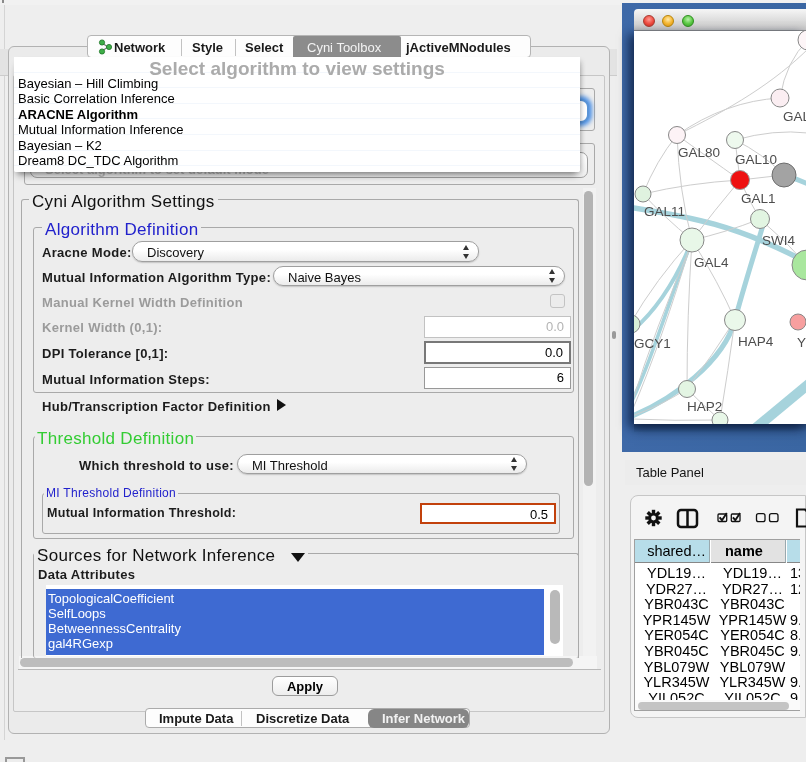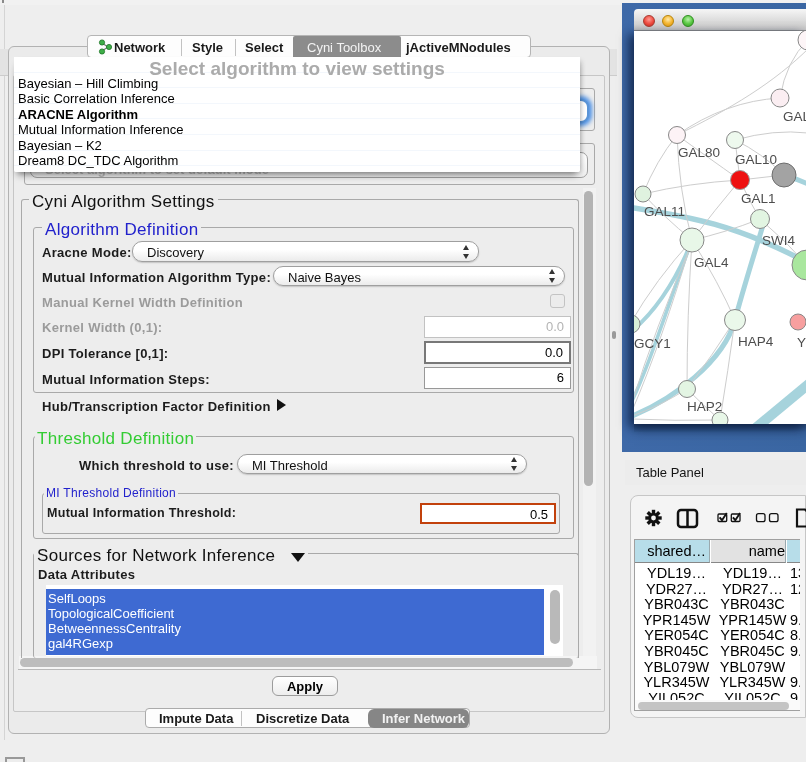--- a/index.html
+++ b/index.html
@@ -115,22 +115,22 @@
   <div class="lbl abs" style="left:47px;top:506px;font-size:12.5px;">Mutual Information Threshold:</div>
   <div class="field" style="left:420px;top:503px;width:136px;height:21px;border:2px solid #c2410c;">0.5</div>
 
   <div class="grp" style="left:33px;top:553px;width:546px;height:105px;border-bottom:none;">
     <div class="gtitle" style="left:0px;">Sources for Network Inference <span style="display:inline-block;width:0;height:0;border-left:7px solid transparent;border-right:7px solid transparent;border-top:9px solid #111;vertical-align:-1px;margin-left:11px;"></span></div>
   </div>
   <div class="lbl abs" style="left:38px;top:567px;">Data Attributes</div>
 
   <div class="abs" style="left:46px;top:585px;width:517px;height:71px;background:#fff;"></div>
   <div class="abs" style="left:46px;top:589px;width:498px;height:66px;background:#3e6ad2;color:#fff;font-size:13px;">
+    <div style="padding:1.5px 0 0 2px;height:15px;">TopologicalCoefficient</div>
     <div style="padding:1.5px 0 0 2px;height:15px;">SelfLoops</div>
-    <div style="padding:1.5px 0 0 2px;height:15px;">TopologicalCoefficient</div>
     <div style="padding:1.5px 0 0 2px;height:15px;">BetweennessCentrality</div>
     <div style="padding:1.5px 0 0 2px;height:15px;">gal4RGexp</div>
   </div>
   <div class="abs" style="left:550px;top:590px;width:10px;height:54px;background:#b9b9b9;border-radius:5px;"></div>
 
   <div class="abs" style="left:18px;top:669px;width:583px;height:1px;background:#b9b9b9;"></div>
   <div class="abs" style="left:272px;top:676px;width:66px;height:20px;background:linear-gradient(#ffffff,#ededed);border:1px solid #9c9c9c;border-radius:6px;text-align:center;font-size:13px;font-weight:600;padding-top:2px;">Apply</div>
 
   <div id="bottomtabs" class="abs" style="left:145px;top:708px;width:325px;height:20px;background:#fdfdfd;border:1px solid #ababab;border-radius:4px;font-size:13px;font-weight:600;color:#1a1a1a;">
     <span class="abs" style="left:13px;top:2px;">Impute Data</span>
@@ -261,21 +261,21 @@
         <path d="M 89.6,17.4 l 2.4,2.8 4.8,-7.2" stroke-width="1.9"></path>
         <path d="M 102.9,17.4 l 2.4,2.8 4.8,-7.2" stroke-width="1.9"></path>
         <rect x="126.5" y="13.7" width="8.5" height="8" rx="2"></rect>
         <rect x="139.5" y="13.7" width="8.5" height="8" rx="2"></rect>
       </g>
       <path d="M 167,9.5 h 8 l 4,4 v 13 h -12 z" fill="none" stroke="#111" stroke-width="2.2"></path>
     </svg>
   </div>
   <div id="tablebox" class="abs" style="left:634px;top:539px;width:166px;height:172px;background:#fff;border:1px solid #a0a0a0;border-right:none;overflow:hidden;font-size:14.5px;color:#000;">
     <div class="abs" style="left:0;top:0;width:75px;height:23px;background:#b7dde9;border-right:1px solid #9aa9ae;border-bottom:1px solid #878787;text-align:right;padding:3px 3px 0 0;">shared…</div>
-    <div class="abs" style="left:76px;top:0;width:75px;height:23px;background:#e2e2e2;border-right:1px solid #9aa9ae;border-bottom:1px solid #878787;text-align:right;padding:3px 0 0 14px;">name</div>
+    <div class="abs" style="left:76px;top:0;width:75px;height:23px;background:#e2e2e2;border-right:1px solid #9aa9ae;border-bottom:1px solid #878787;text-align:left;padding:3px 0 0 14px;font-weight:bold;">name</div>
     <div class="abs" style="left:152px;top:0;width:20px;height:23px;background:#b7dde9;border-bottom:1px solid #878787;padding:3px 0 0 15px;">A</div>
     <div class="abs" style="left:4px;top:26px;width:75px;text-align:center;line-height:15.6px;">YDL19…<br>YDR27…<br>YBR043C<br>YPR145W<br>YER054C<br>YBR045C<br>YBL079W<br>YLR345W<br>YIL052C</div>
     <div class="abs" style="left:80px;top:26px;width:75px;text-align:center;line-height:15.6px;">YDL19…<br>YDR27…<br>YBR043C<br>YPR145W<br>YER054C<br>YBR045C<br>YBL079W<br>YLR345W<br>YIL052C</div>
     <div class="abs" style="left:155px;top:26px;width:20px;line-height:15.6px;">13<br>12<br>&nbsp;<br>9.<br>8.<br>9.<br>&nbsp;<br>9.<br>9.</div>
     <div class="abs" style="left:0;top:160px;width:172px;height:12px;background:#fafafa;"></div>
     <div class="abs" style="left:3px;top:162px;width:151px;height:8px;background:#c4c4c4;border-radius:4px;"></div>
   </div>
 </div>
 
 </body></html>

